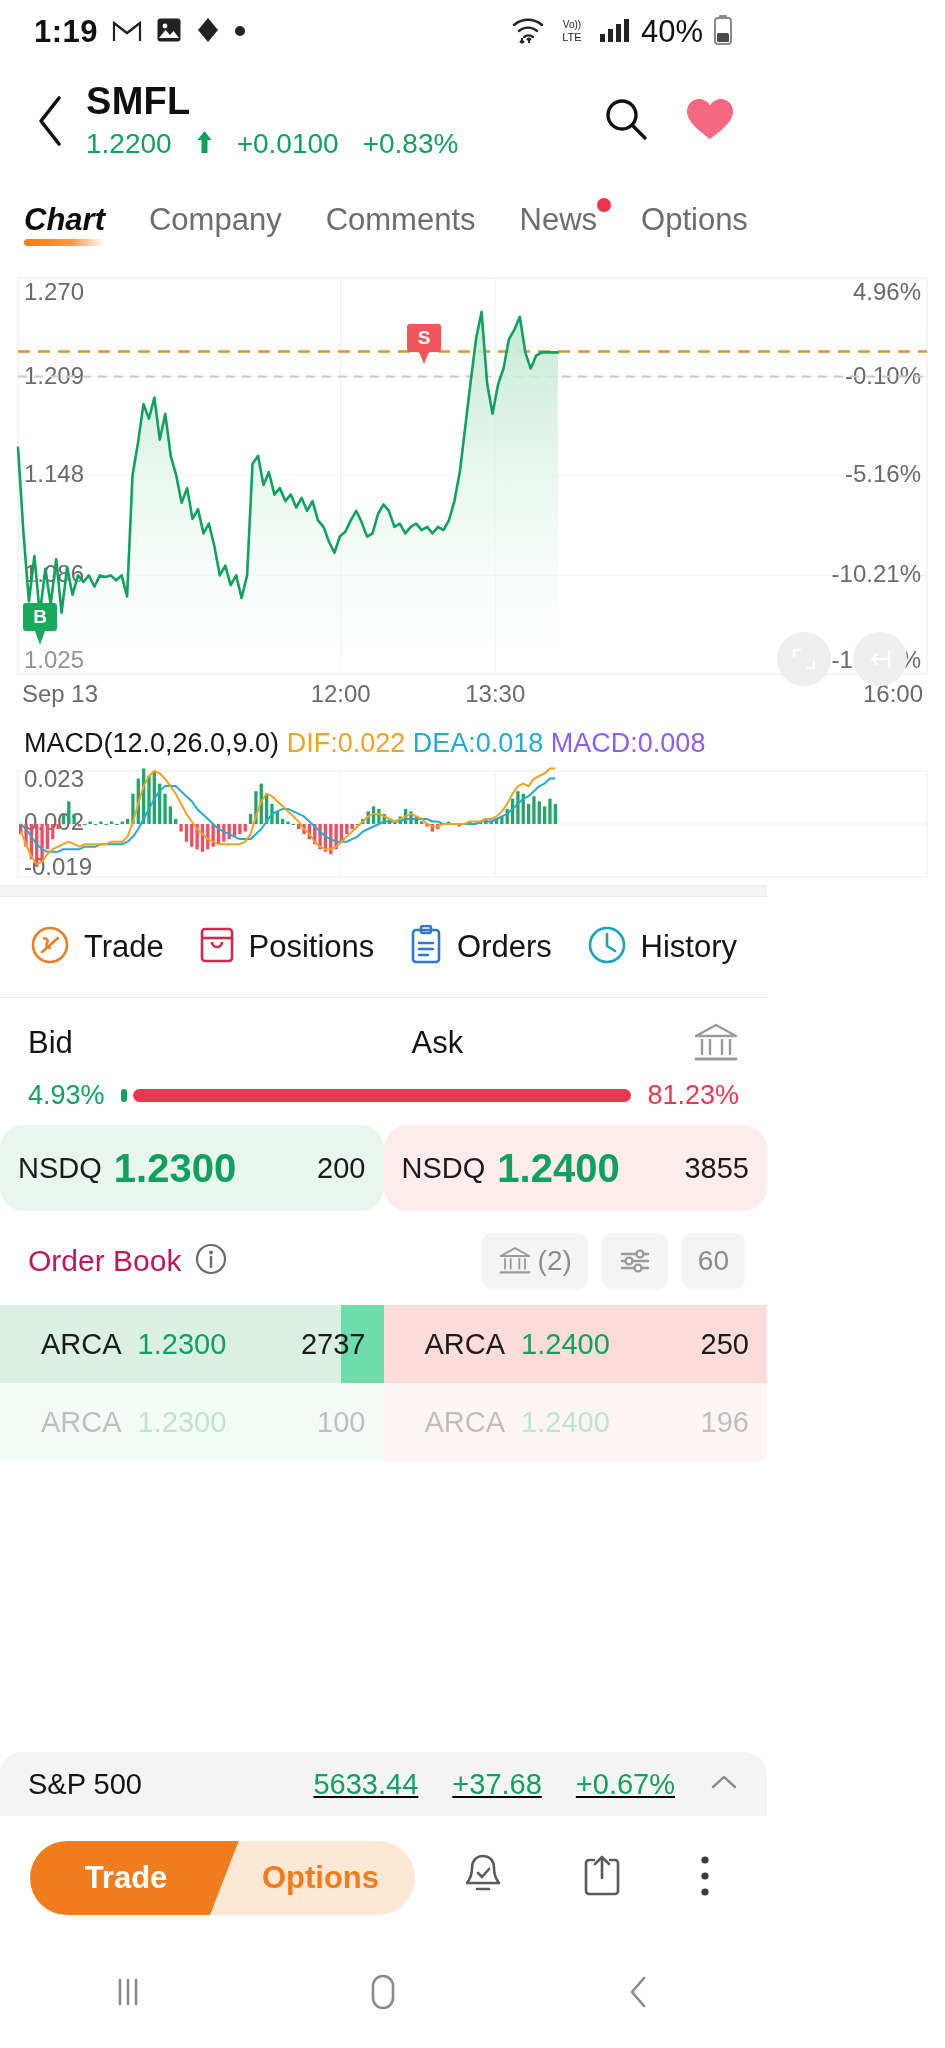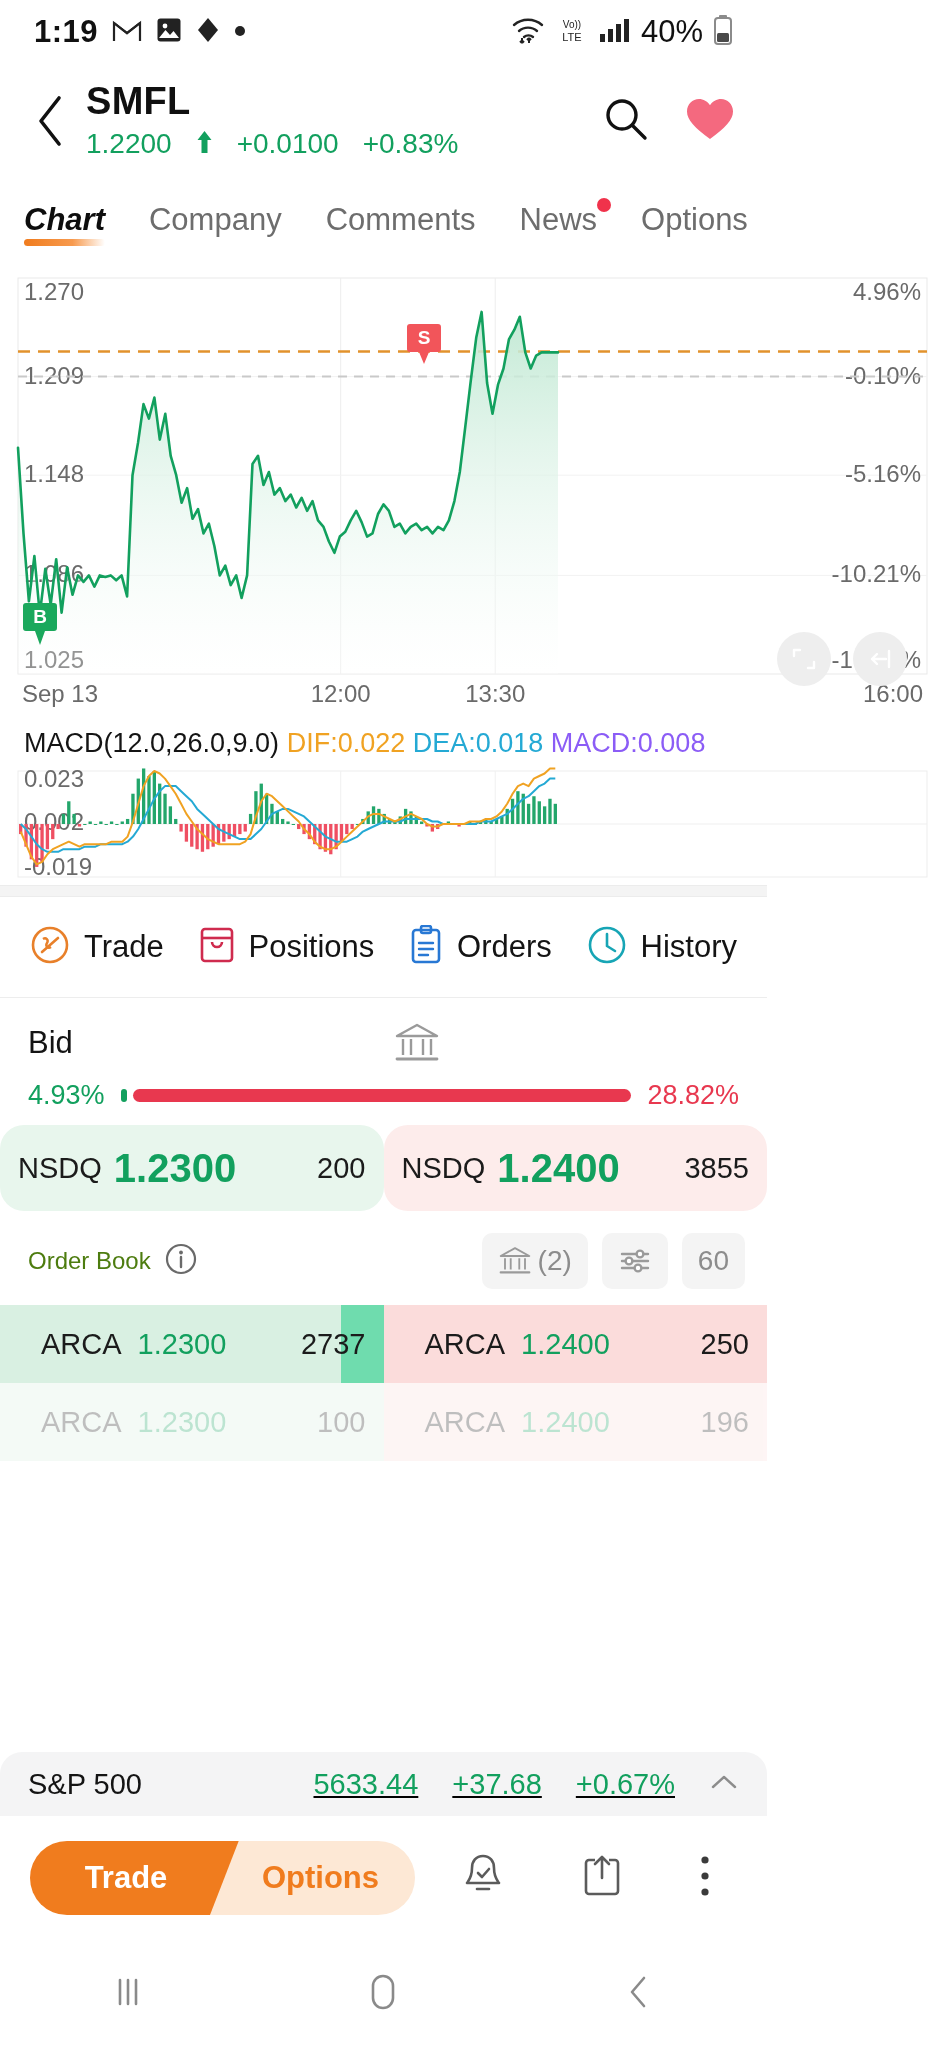--- a/index.html
+++ b/index.html
@@ -100,21 +100,21 @@
   .lvl1 { display: flex; }
   .lvl1 .side { width: 50%; display: flex; align-items: center; padding: 14px 18px; height: 86px; border-radius: 24px; }
   .lvl1 .bid-side { background: #e8f6ed; }
   .lvl1 .ask-side { background: #fdeceb; }
   .mm { font-size: 29px; color: #1b1b1b; }
   .px-big { font-size: 40px; font-weight: 700; color: #12a05e; margin-left: 12px; }
   .sz { margin-left: auto; font-size: 29px; color: #1b1b1b; }
 
   
   .ob-head { display: flex; align-items: center; padding: 22px 22px 16px 28px; }
-  .ob-title { font-size: 24px; color: #4d7c0f; }
+  .ob-title { font-size: 30px; color: #be185d; }
   .ob-info { margin-left: 14px; }
   .ob-right { margin-left: auto; display: flex; align-items: center; gap: 14px; }
   .chip {
     background: #f4f4f4; border-radius: 10px; height: 56px; padding: 0 16px;
     display: flex; align-items: center; gap: 6px;
   }
   .chip-txt { font-size: 28px; color: #8c8c8c; }
 
   .ob-row { display: flex; position: relative; height: 78px; }
   .ob-side { width: 50%; position: relative; display: flex; align-items: center; padding: 0 18px; }
@@ -510,36 +510,37 @@
             <circle cx="20" cy="20" r="17" fill="none" stroke="#17a5b5" stroke-width="2.6"></circle>
             <path d="M20 9v12l8 5" fill="none" stroke="#17a5b5" stroke-width="2.6" stroke-linecap="round" stroke-linejoin="round"></path>
           </svg>
       </span>
       <span class="act-lbl">History</span>
     </div>
   </div>
 
   <div class="ba-head">
     <span class="ba-bid">Bid</span>
+    <span class="ba-ask">Ask</span>
     <span class="ba-bank">
       <svg width="46" height="42" viewBox="0 0 46 42">
           <path d="M23 3L43 14H3z" fill="none" stroke="#9a9a9a" stroke-width="2.4" stroke-linejoin="round"></path>
           <path d="M9 17v16M17 17v16M29 17v16M37 17v16" stroke="#9a9a9a" stroke-width="2.4"></path>
           <path d="M3 37h40" stroke="#9a9a9a" stroke-width="2.8" stroke-linecap="round"></path>
         </svg>
     </span>
   </div>
 
   <div class="ratio-row">
     <span class="ratio-l">4.93%</span>
     <span class="ratio-bar">
       <span class="ratio-green" id="ratio-green" style="width: 6.6555px;"></span>
       <span class="ratio-red"></span>
     </span>
-    <span class="ratio-r">28.82%</span>
+    <span class="ratio-r">81.23%</span>
   </div>
 
   <div class="lvl1">
     <div class="side bid-side">
       <span class="mm">NSDQ</span>
       <span class="px-big">1.2300</span>
       <span class="sz">200</span>
     </div>
     <div class="side ask-side">
       <span class="mm">NSDQ</span>

